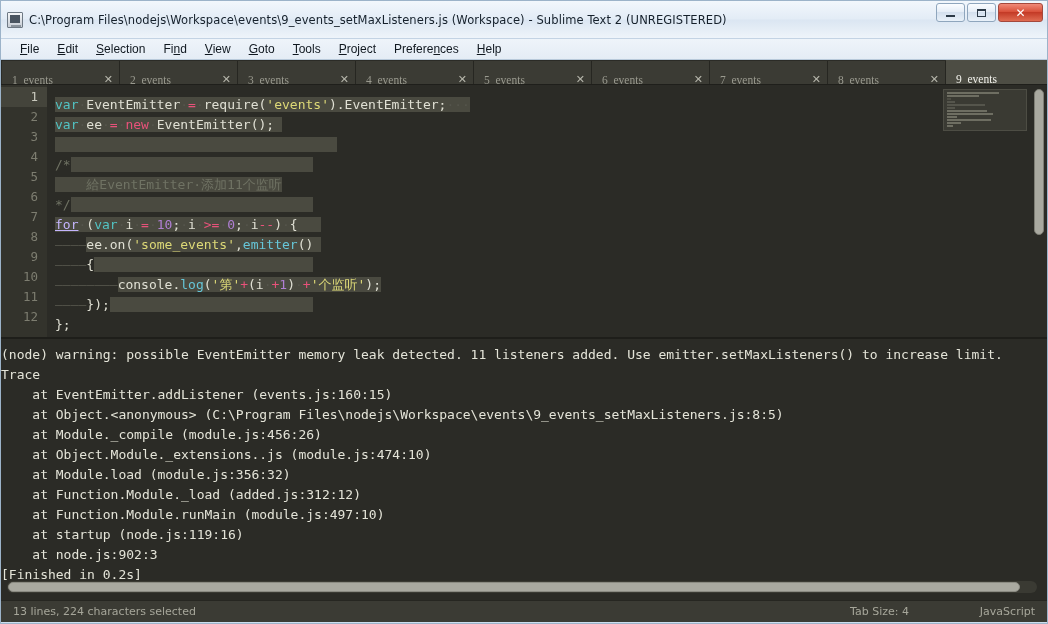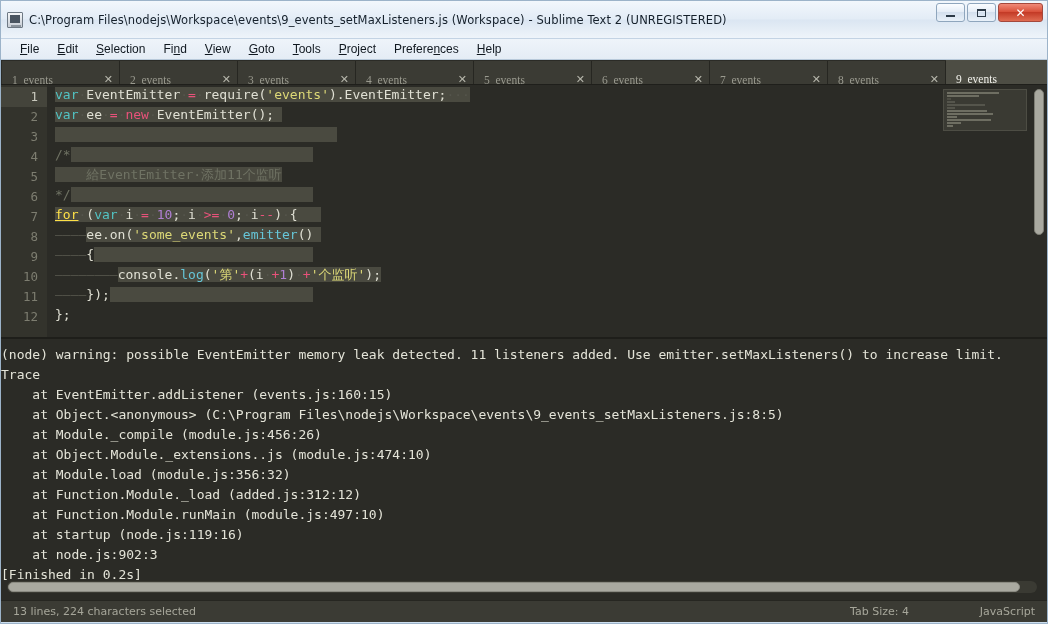--- a/index.html
+++ b/index.html
@@ -175,36 +175,36 @@
     font-size: 12.5px;
     color: #7d7d70;
   }
   #gutter .ln.cur {
     background: #44443b;
     color: #c9c9bd;
   }
   #code-area {
     position: relative;
     flex: 1 1 auto;
-    padding-top: 0;
+    padding-top: 10px;
     overflow: hidden;
   }
   .cline {
     height: 20px;
     line-height: 20px;
     font-family: "DejaVu Sans Mono", monospace;
     font-size: 13px;
     color: #e0e0d4;
     white-space: pre;
     padding-left: 7px;
     position: relative;
   }
   .sel { background: #4a4a40; }
   .kw      { color: #52c4c4; }   
-  .kw2     { color: #fde047; text-decoration: underline; }   
+  .kw2     { color: #c4b5fd; text-decoration: underline; }   
   .kwnew   { color: #e8527a; }
   .fnkw    { color: #66c6d8; }   
   .str     { color: #ddd977; }
   .num     { color: #b07fd4; }
   .op      { color: #e8527a; }
   .comment { color: #6f7263; }
   .plain   { color: #e0e0d4; }
   .ws      { color: #55554c; }
   .caret {
     display: inline-block;

